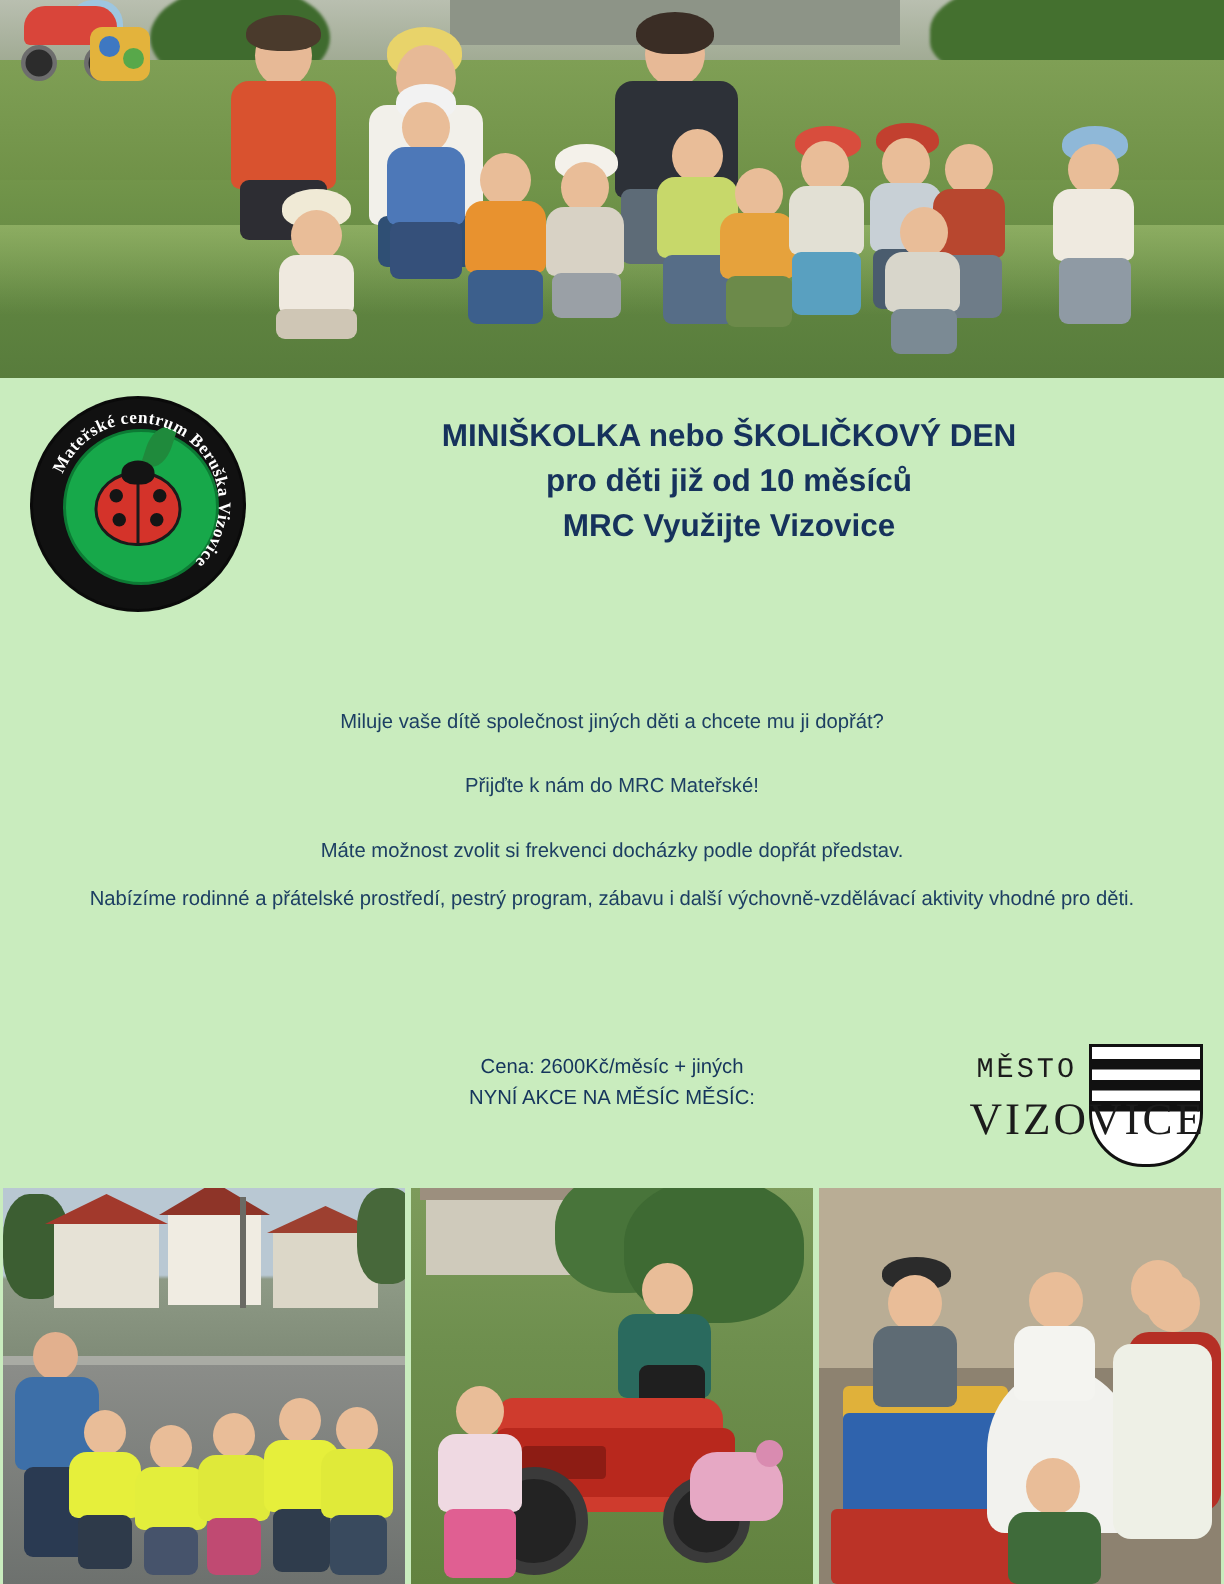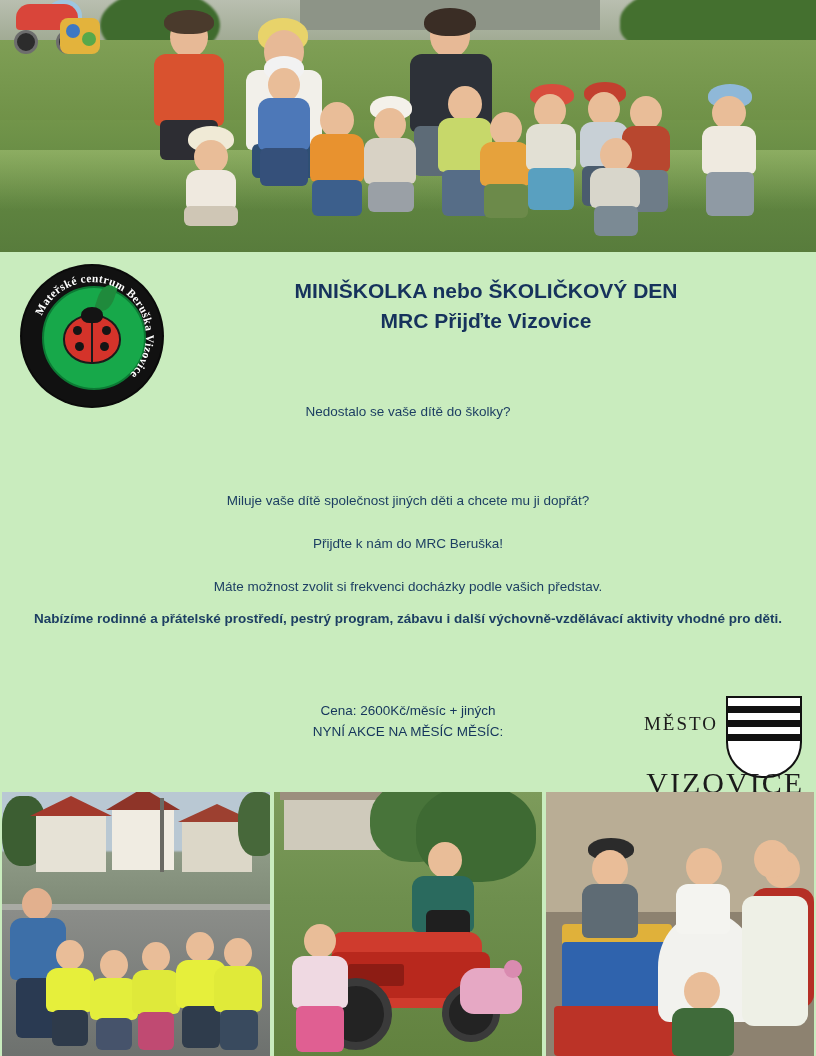--- a/index.html
+++ b/index.html
@@ -197,21 +197,21 @@
     left: 0; top: 150px;
     width: 816px;
     text-align: center;
     color: #1d3f63;
     font-size: 13.5px;
     line-height: 20px;
   }
   .qblock p { margin: 0; }
   .qblock .sp { height: 23px; }
   .qblock .sp-sm { height: 6px; }
-  .qblock .wide { font-size: 13.5px; font-weight: bold; }
+  .qblock .wide { font-size: 13.5px; }
 
   .price {
     position: absolute;
     left: 0; top: 448px;
     width: 816px;
     text-align: center;
     color: #15355c;
     font-size: 13.5px;
     line-height: 21px;
   }
@@ -234,28 +234,28 @@
   }
   .city-logo .shield .b1,
   .city-logo .shield .b2,
   .city-logo .shield .b3 {
     position: absolute; left: 0; width: 100%; background: #111111;
   }
   .city-logo .shield .b1 { top: 8px; height: 7px; }
   .city-logo .shield .b2 { top: 22px; height: 7px; }
   .city-logo .shield .b3 { top: 36px; height: 7px; }
   .city-logo .word1 {
-    position: absolute; right: 92px; top: 17px;
-    font-family: Liberation Serif, serif;
+    position: absolute; right: 92px; top: 6px;
+    font-family: Liberation Mono, monospace;
     font-size: 19px; letter-spacing: 2px; text-align: center;
   }
   .city-logo .word2 {
     position: absolute; right: 6px; top: 34px;
     font-family: "Liberation Serif", serif;
-    font-size: 30px; letter-spacing: 2px; margin-top: 36px;
+    font-size: 30px; letter-spacing: 2px;
   }
 
   
   .bottom-row {
     position: relative;
     width: 816px;
     height: 264px;
     display: flex;
     gap: 4px;
     padding: 0 2px;
@@ -432,33 +432,33 @@
           <path id="ringpath" d="M 16,70 A 54,54 0 1 1 124,70 A 54,54 0 1 1 16,70"></path>
         </defs>
         <text>
           <textPath href="#ringpath" startOffset="6%">Mateřské centrum Beruška Vizovice</textPath>
         </text>
       </svg>
     </div>
 
     <div class="headline">
       <span class="l1">MINIŠKOLKA nebo ŠKOLIČKOVÝ DEN</span>
-      <span class="l3">MRC Přijďte Vizovice</span>
+      <span class="l2">pro děti již od 10 měsíců</span>
+      <span class="l3">MRC Využijte Vizovice</span>
     </div>
 
     <div class="qblock">
-      <p>Nedostalo se vaše dítě do školky?</p>
       <div class="sp"></div>
       <div class="sp"></div>
       <div class="sp"></div>
       <p>Miluje vaše dítě společnost jiných děti a chcete mu ji dopřát?</p>
       <div class="sp"></div>
-      <p>Přijďte k nám do MRC Beruška!</p>
+      <p>Přijďte k nám do MRC Mateřské!</p>
       <div class="sp"></div>
-      <p>Máte možnost zvolit si frekvenci docházky podle vašich představ.</p>
+      <p>Máte možnost zvolit si frekvenci docházky podle dopřát představ.</p>
       <div class="sp-sm"></div>
       <div class="sp-sm"></div>
       <p class="wide">Nabízíme rodinné a přátelské prostředí, pestrý program, zábavu i další výchovně-vzdělávací aktivity vhodné pro děti.</p>
     </div>
 
     <div class="price">
       <p>Cena: 2600Kč/měsíc + jiných</p>
       <p>NYNÍ AKCE NA MĚSÍC MĚSÍC:</p>
     </div>
 

